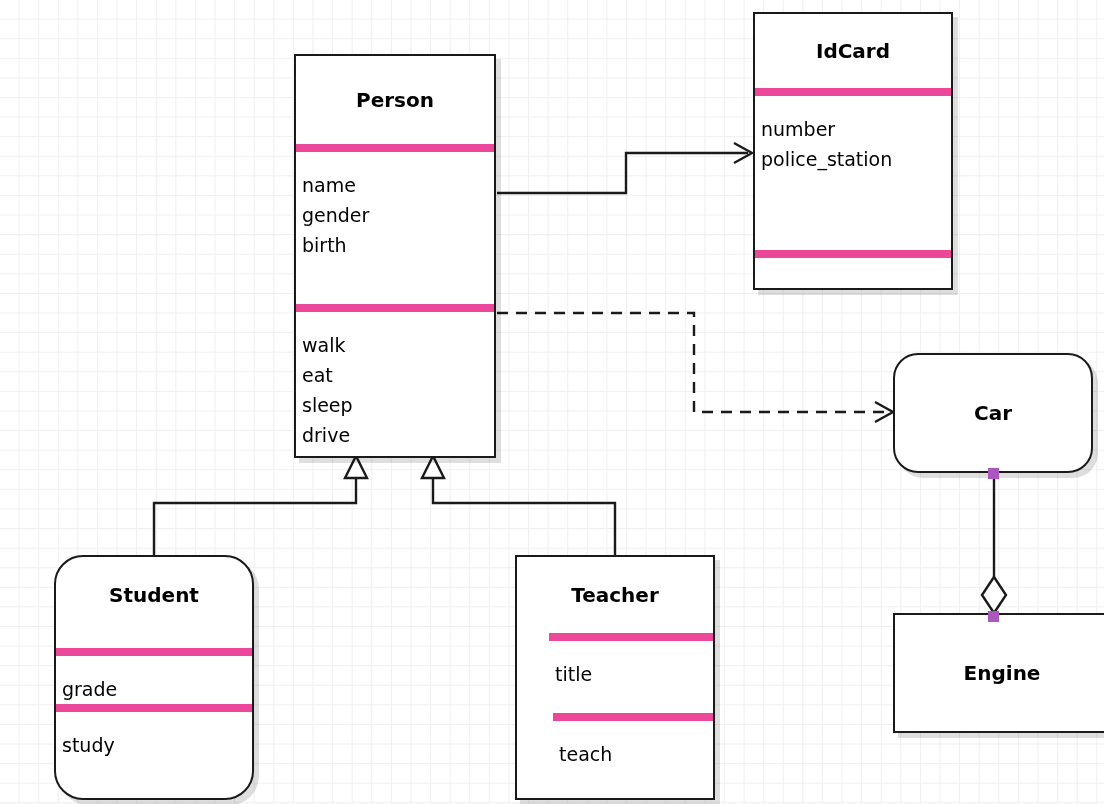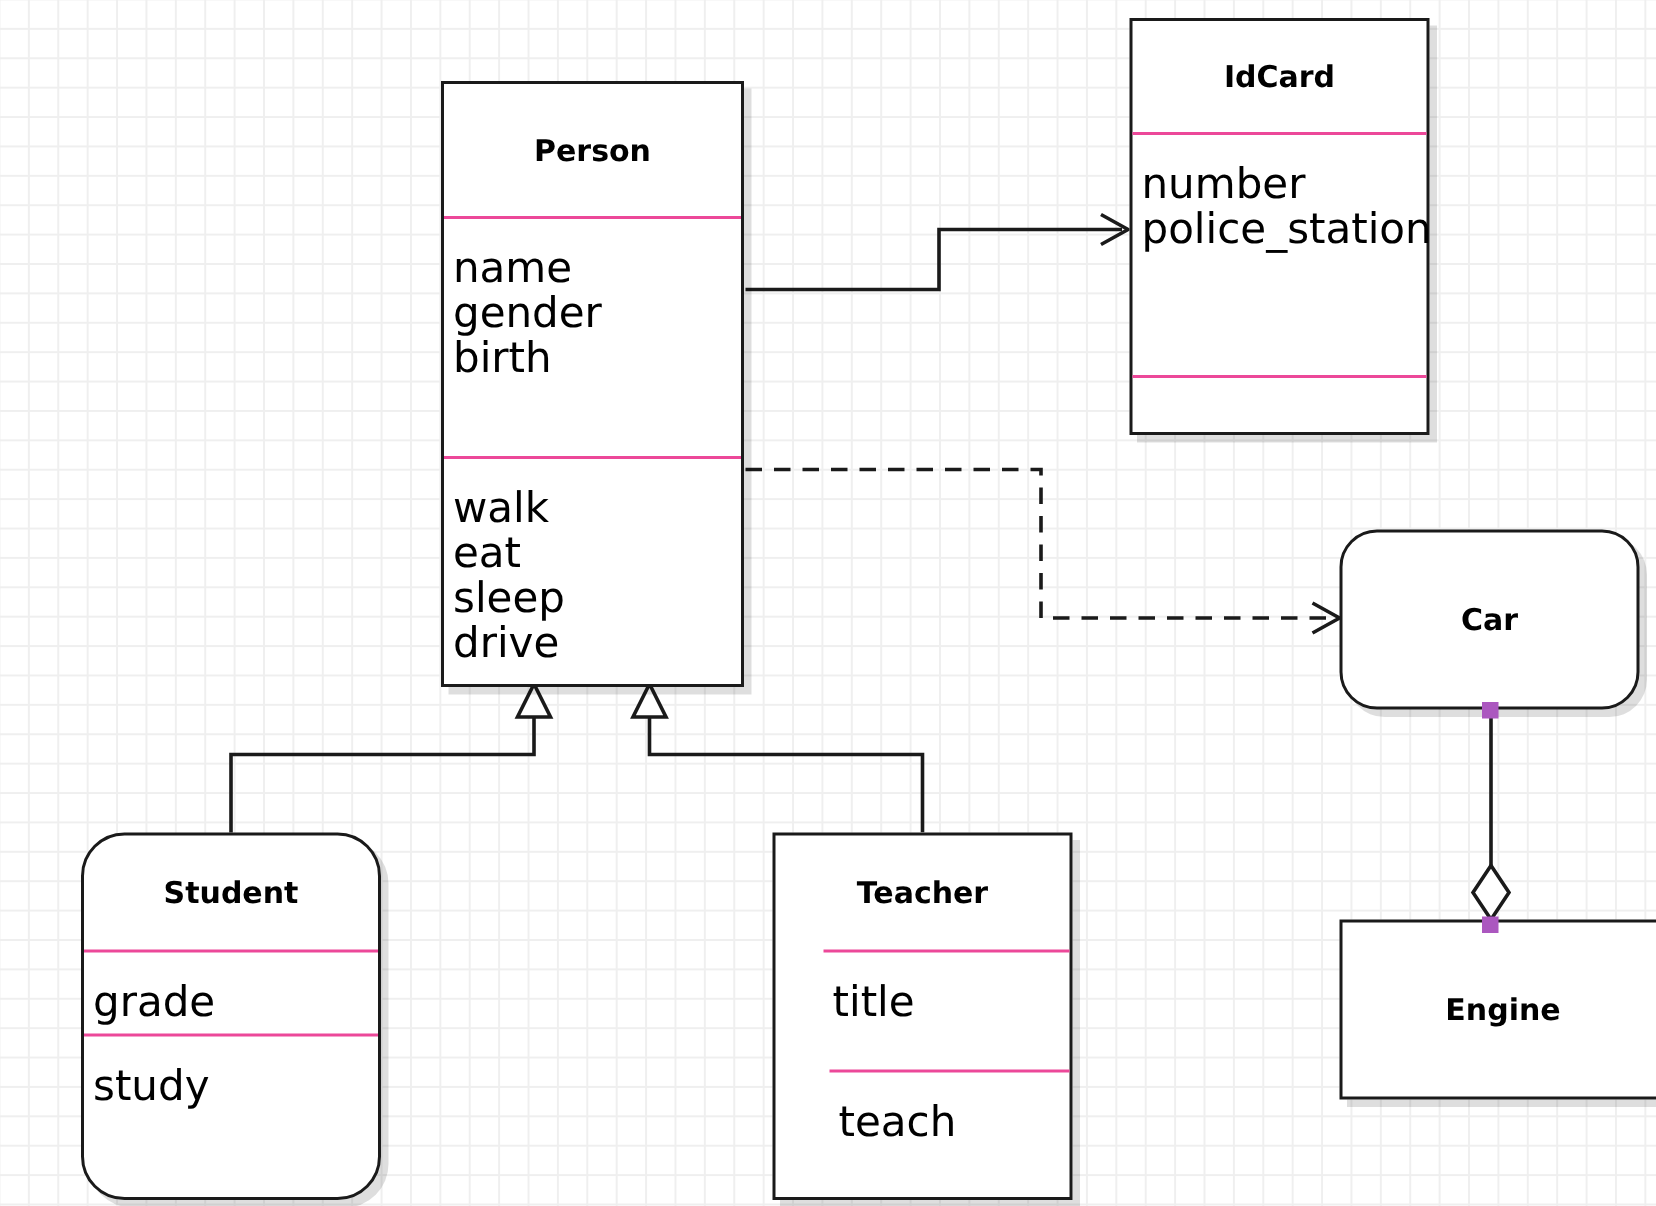--- a/index.html
+++ b/index.html
@@ -41,24 +41,24 @@
     font-weight: bold;
     font-size: 20px;
     color: #000000;
     text-align: center;
     display: flex;
     align-items: center;
     justify-content: center;
     box-sizing: border-box;
   }
   .cls-compartment {
-    border-top: 2px solid #ec4899;
+    border-top: 8px solid #ec4899;
     box-sizing: border-box;
     padding: 18px 0 0 6px;
-    font-size: 28px;
+    font-size: 19px;
     line-height: 30px;
     color: #000000;
   }
   .cls-compartment.empty {
     padding: 0;
   }
   .member {
     white-space: pre;
   }
   .handle {
@@ -128,21 +128,21 @@
     <div class="cls-title" style="height:74px;">IdCard</div>
     <div class="cls-compartment" style="height:162px;">
       <div class="member">number</div>
       <div class="member">police_station</div>
     </div>
     <div class="cls-compartment empty" style="flex:1 1 auto;"></div>
   </div>
 
   <div class="uml-class" style="left:54px; top:555px; width:200px; height:245px;border-radius:29px;">
     <div class="cls-title" style="height:76px;">Student</div>
-    <div class="cls-compartment" style="height:56px;">
+    <div class="cls-compartment" style="height:56px;margin-top:15px;">
       <div class="member">grade</div>
     </div>
     <div class="cls-compartment" style="flex:1 1 auto;">
       <div class="member">study</div>
     </div>
   </div>
 
   <div class="uml-class" style="left:515px; top:555px; width:200px; height:245px;">
     <div class="cls-title" style="height:76px;">Teacher</div>
     <div class="cls-compartment" style="height:80px;margin-left:32px;">

